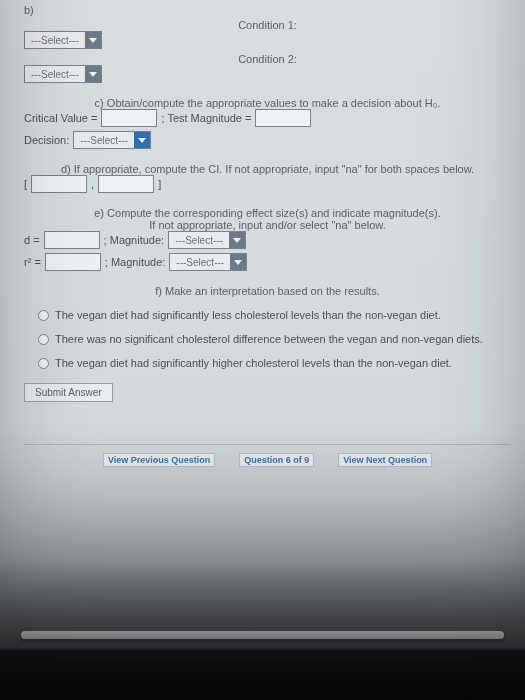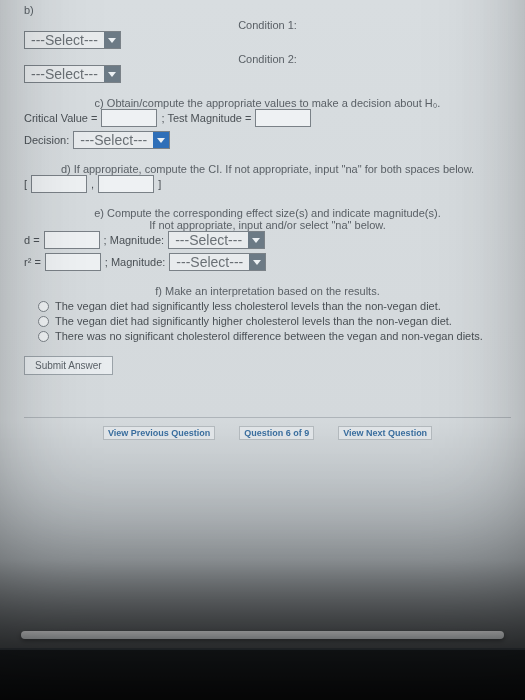--- a/index.html
+++ b/index.html
@@ -24,21 +24,21 @@
     align-items: stretch;
     height: 18px;
     border: 1px solid #7a8187;
     background: #e8ebed;
   }
   .select-text {
     padding: 0 6px;
     display: flex;
     align-items: center;
     color: #6a7075;
-    font-size: 14px;
+    font-size: 10px;
     min-width: 52px;
   }
   .select-btn {
     width: 16px;
     background: #6c7a85;
     display: flex;
     align-items: center;
     justify-content: center;
   }
   .chev-down {
@@ -50,21 +50,21 @@
   .select-blue .select-btn { background: #2f6fb8; }
   input.text-field {
     height: 18px;
     width: 56px;
     border: 1px solid #7a8187;
     background: #eef1f3;
     padding: 0 2px;
     font-size: 10px;
   }
   .muted { color: #5a6066; text-align: center; }
-  .radio-row { display: flex; align-items: center; gap: 6px; margin: 3px 0 3px 14px; }
+  .radio-row { display: flex; align-items: center; gap: 6px; margin: 12px 0 3px 14px; }
   .radio {
     width: 11px; height: 11px; border-radius: 50%;
     border: 1px solid #7a8187; background: #eef1f3;
     flex-shrink: 0;
   }
   .submit {
     display: inline-block;
     border: 1px solid #9aa2a8;
     background: #e8ecef;
     color: #5b6268;
@@ -202,25 +202,25 @@
 
   
   <div class="section">
     <div class="muted">f) Make an interpretation based on the results.</div>
     <div class="radio-row">
       <span class="radio"></span>
       <span>The vegan diet had significantly less cholesterol levels than the non-vegan diet.</span>
     </div>
     <div class="radio-row">
       <span class="radio"></span>
-      <span>The vegan diet had significantly higher cholesterol levels than the non-vegan diet.</span>
+      <span>There was no significant cholesterol difference between the vegan and non-vegan diets.</span>
     </div>
     <div class="radio-row">
       <span class="radio"></span>
-      <span>There was no significant cholesterol difference between the vegan and non-vegan diets.</span>
+      <span>The vegan diet had significantly higher cholesterol levels than the non-vegan diet.</span>
     </div>
   </div>
 
   <div class="submit">Submit Answer</div>
 
   <div class="spacer"></div>
 
   <div class="bottom-nav">
     <span>View Previous Question</span>
     <span>Question 6 of 9</span>

